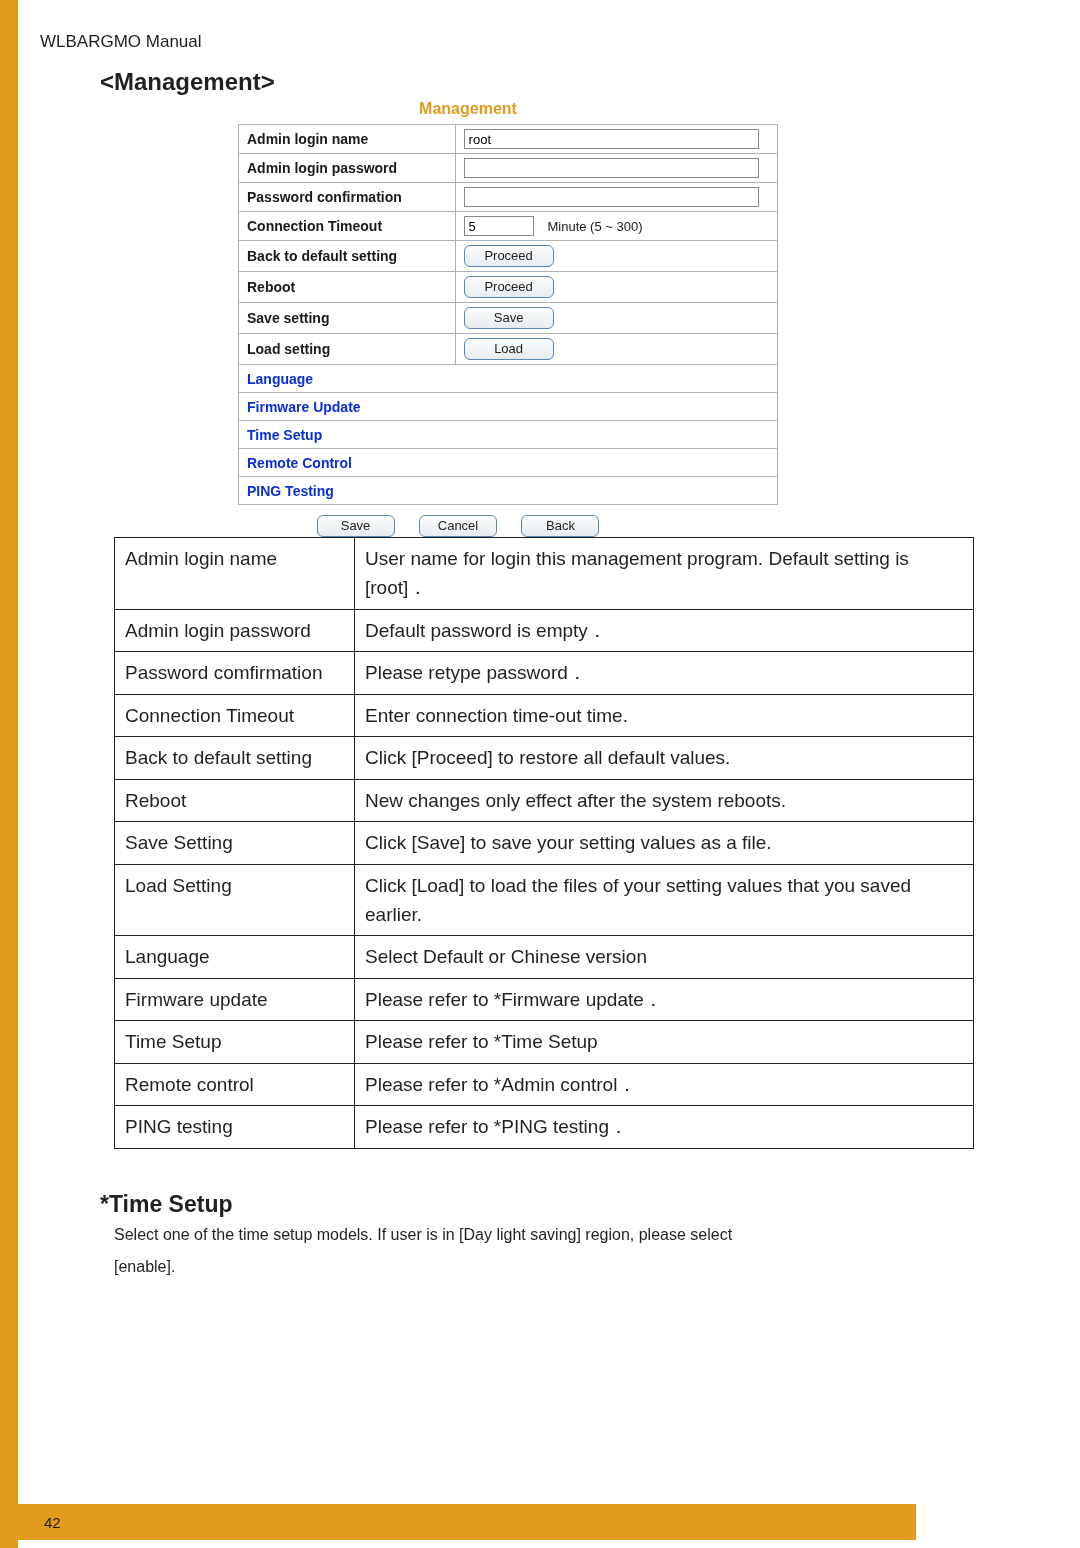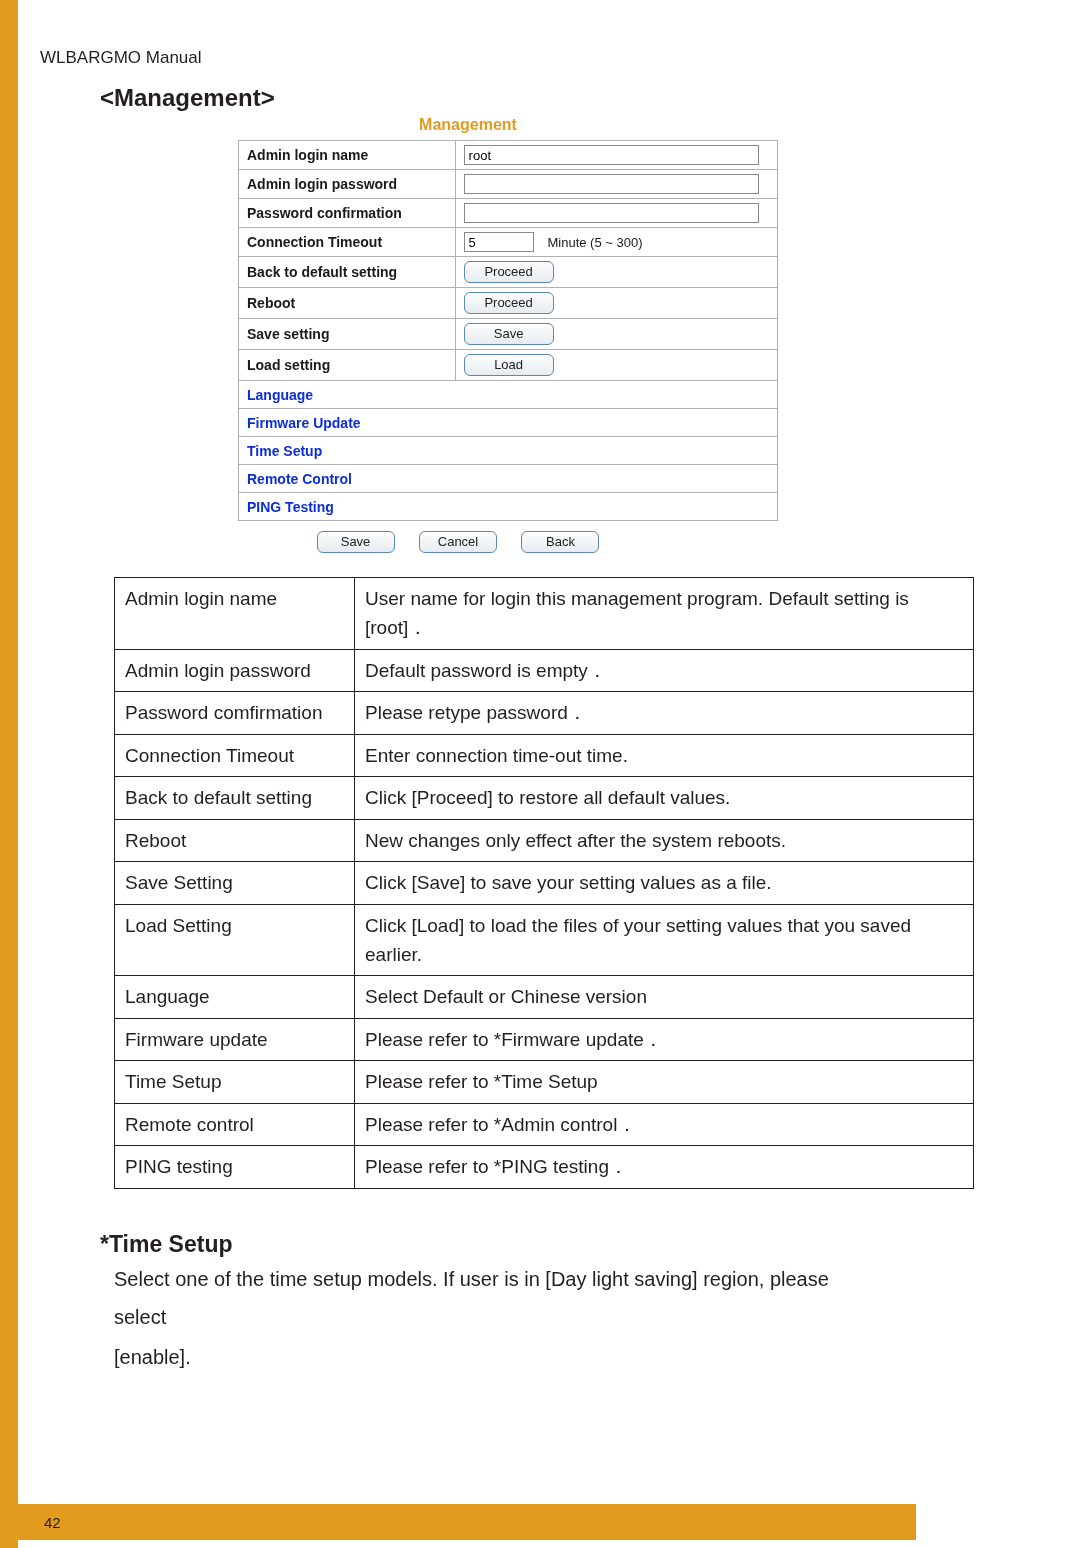--- a/index.html
+++ b/index.html
@@ -9,21 +9,21 @@
     background: #fff;
     color: #231f20;
     width: 1080px;
   }
   .page {
     width: 916px;
     min-height: 1548px;
     background: #fff;
     border-left: 18px solid #e29b1e;
     position: relative;
-    padding: 44px 60px 0 22px;
+    padding: 28px 60px 0 22px;
   }
   .manual-header {
     font-size: 17px;
     color: #231f20;
     padding: 4px 0 10px 0;
     font-weight: 400;
   }
   .section-heading {
     font-size: 24px;
     font-weight: 700;
@@ -86,21 +86,21 @@
     line-height: 20px;
     cursor: pointer;
   }
   .config-box .link-row td {
     color: #0b2ed6;
     font-weight: 700;
     font-size: 14px;
   }
   .bottom-btn-row {
     text-align: center;
-    margin: 10px 0 24px 20px;
+    margin: 10px 0 0 20px;
   }
   .bottom-btn-row .win-btn { margin: 0 10px; min-width: 78px; }
 
   .desc-table {
     width: 860px;
     margin-left: 74px;
     border-collapse: collapse;
     font-size: 19px;
     color: #231f20;
   }
@@ -111,21 +111,21 @@
     line-height: 1.55;
   }
   .desc-table td.k { width: 240px; }
 
   .sub-heading {
     font-size: 23px;
     font-weight: 700;
     margin: 42px 0 2px 60px;
   }
   .body-text {
-    font-size: 20px;
+    font-size: 16px;
     margin: 2px 0 0 74px;
     line-height: 1.9;
     max-width: 880px;
   }
   .footer-bar {
     position: absolute;
     left: 0; right: 0; bottom: 8px;
     height: 36px;
     background: #e29b1e;
     padding-left: 26px;

